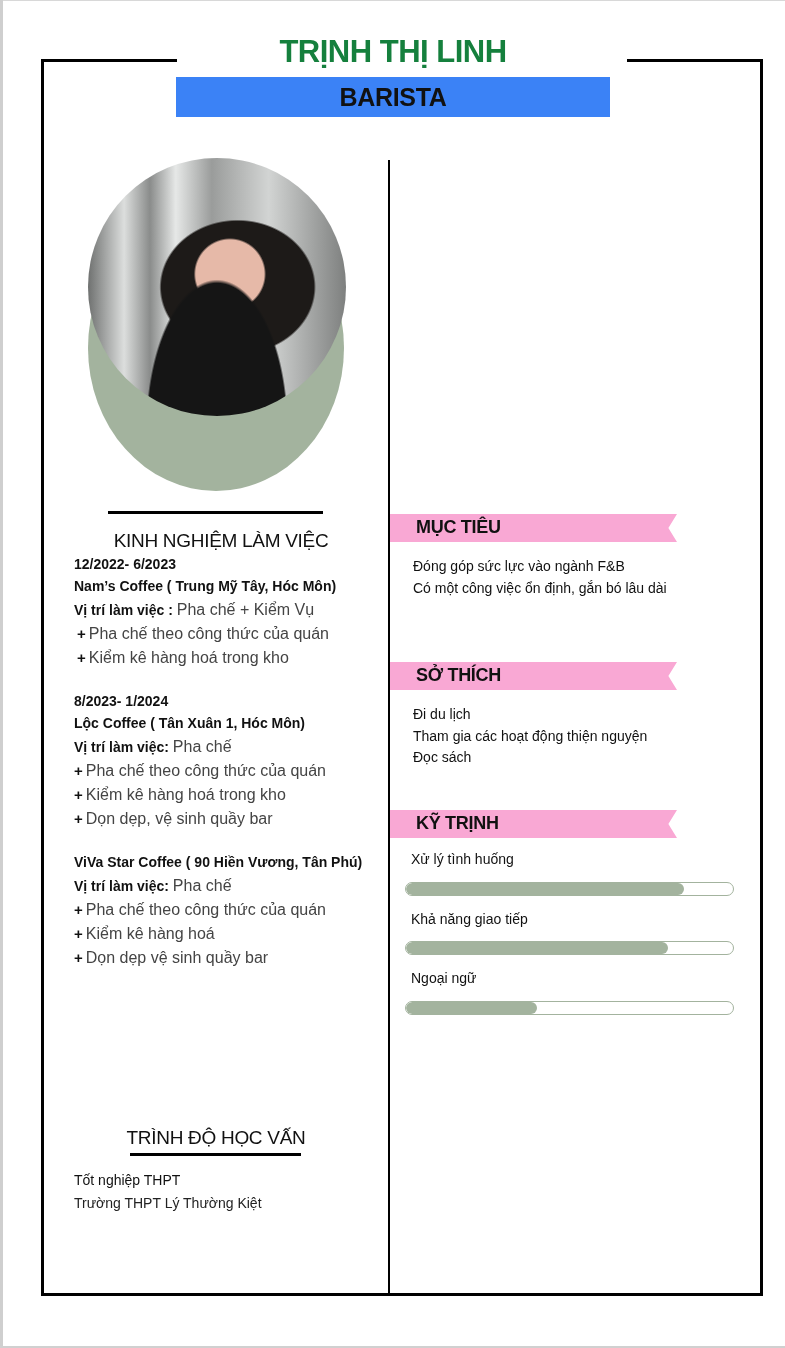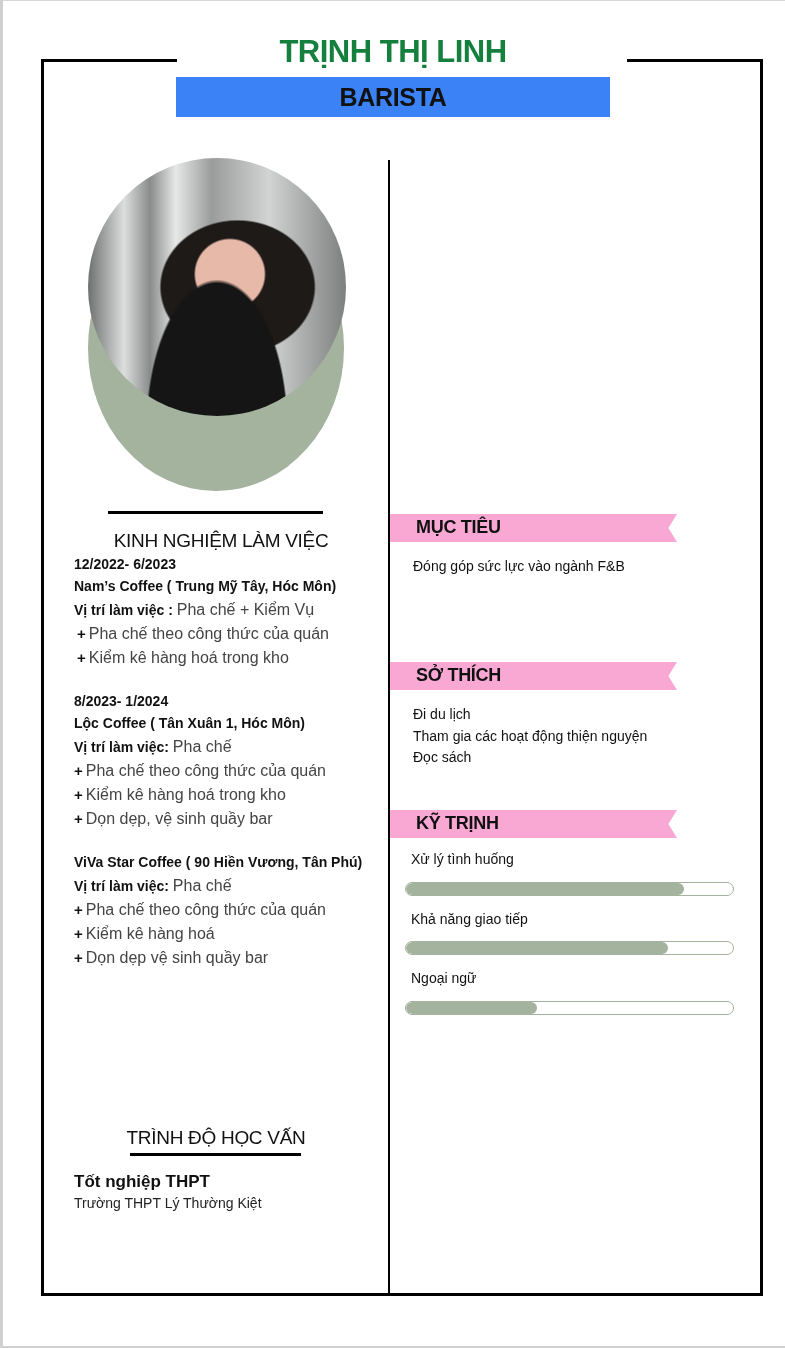--- a/index.html
+++ b/index.html
@@ -38,21 +38,21 @@
 
   .job { position:absolute; left:74px; width:310px; }
   .job .line { height:24px; line-height:24px; white-space:nowrap; }
   .job .date { font-size:14px; font-weight:bold; color:#111; height:22px; line-height:22px; }
   .job .company { font-size:14px; font-weight:bold; color:#111; height:23px; line-height:23px; }
   .job .pos-label { font-size:14px; font-weight:bold; color:#111; }
   .job .pos-value { font-size:16px; color:#444; }
   .job .task { font-size:16px; color:#444;text-align:right; }
   .job .plus { font-size:15px; font-weight:bold; color:#111; margin-right:3px; }
 
-  .edu-degree { position:absolute; left:74px; top:1172px; font-size:17px; font-weight:bold; color:#111; }
+  .edu-degree { position:absolute; left:74px; top:1172px; font-size:14px; font-weight:normal; color:#111; }
   .edu-school { position:absolute; left:74px; top:1195px; font-size:14px; color:#222; }
 
   
   .banner { position:absolute; left:390px; width:287px; height:28px; background:#f9a8d4;
     clip-path: polygon(0 0, 100% 0, 97% 50%, 100% 100%, 0 100%); }
   .banner-text { position:absolute; left:26px; top:3px; font-size:18px; font-weight:bold; color:#111; letter-spacing:-0.3px; }
   .rlist { position:absolute; left:413px; width:330px; }
   .rlist div { font-size:14px; color:#111; height:21.5px; line-height:21.5px; white-space:nowrap; }
 
   .skill-label { position:absolute; left:411px; font-size:14px; color:#111; }
@@ -112,20 +112,21 @@
 <div class="sec-title-left" style="left:122px; top:1127px; width:188px;">TRÌNH ĐỘ HỌC VẤN</div>
 <div class="sec-underline" style="left:130px; top:1153px; width:171px;"></div>
 <div class="edu-degree">Tốt nghiệp THPT</div>
 <div class="edu-school">Trường THPT Lý Thường Kiệt</div>
 
 <div class="banner" style="top:514px;">
   <span class="banner-text">MỤC TIÊU</span>
 </div>
 <div class="rlist" style="top:556px;">
   <div>Đóng góp sức lực vào ngành F&amp;B</div>
+  <div>Có một công việc ổn định, gắn bó lâu dài</div>
 </div>
 
 <div class="banner" style="top:662px;">
   <span class="banner-text">SỞ THÍCH</span>
 </div>
 <div class="rlist" style="top:704px;">
   <div>Đi du lịch</div>
   <div>Tham gia các hoạt động thiện nguyện</div>
   <div>Đọc sách</div>
 </div>

